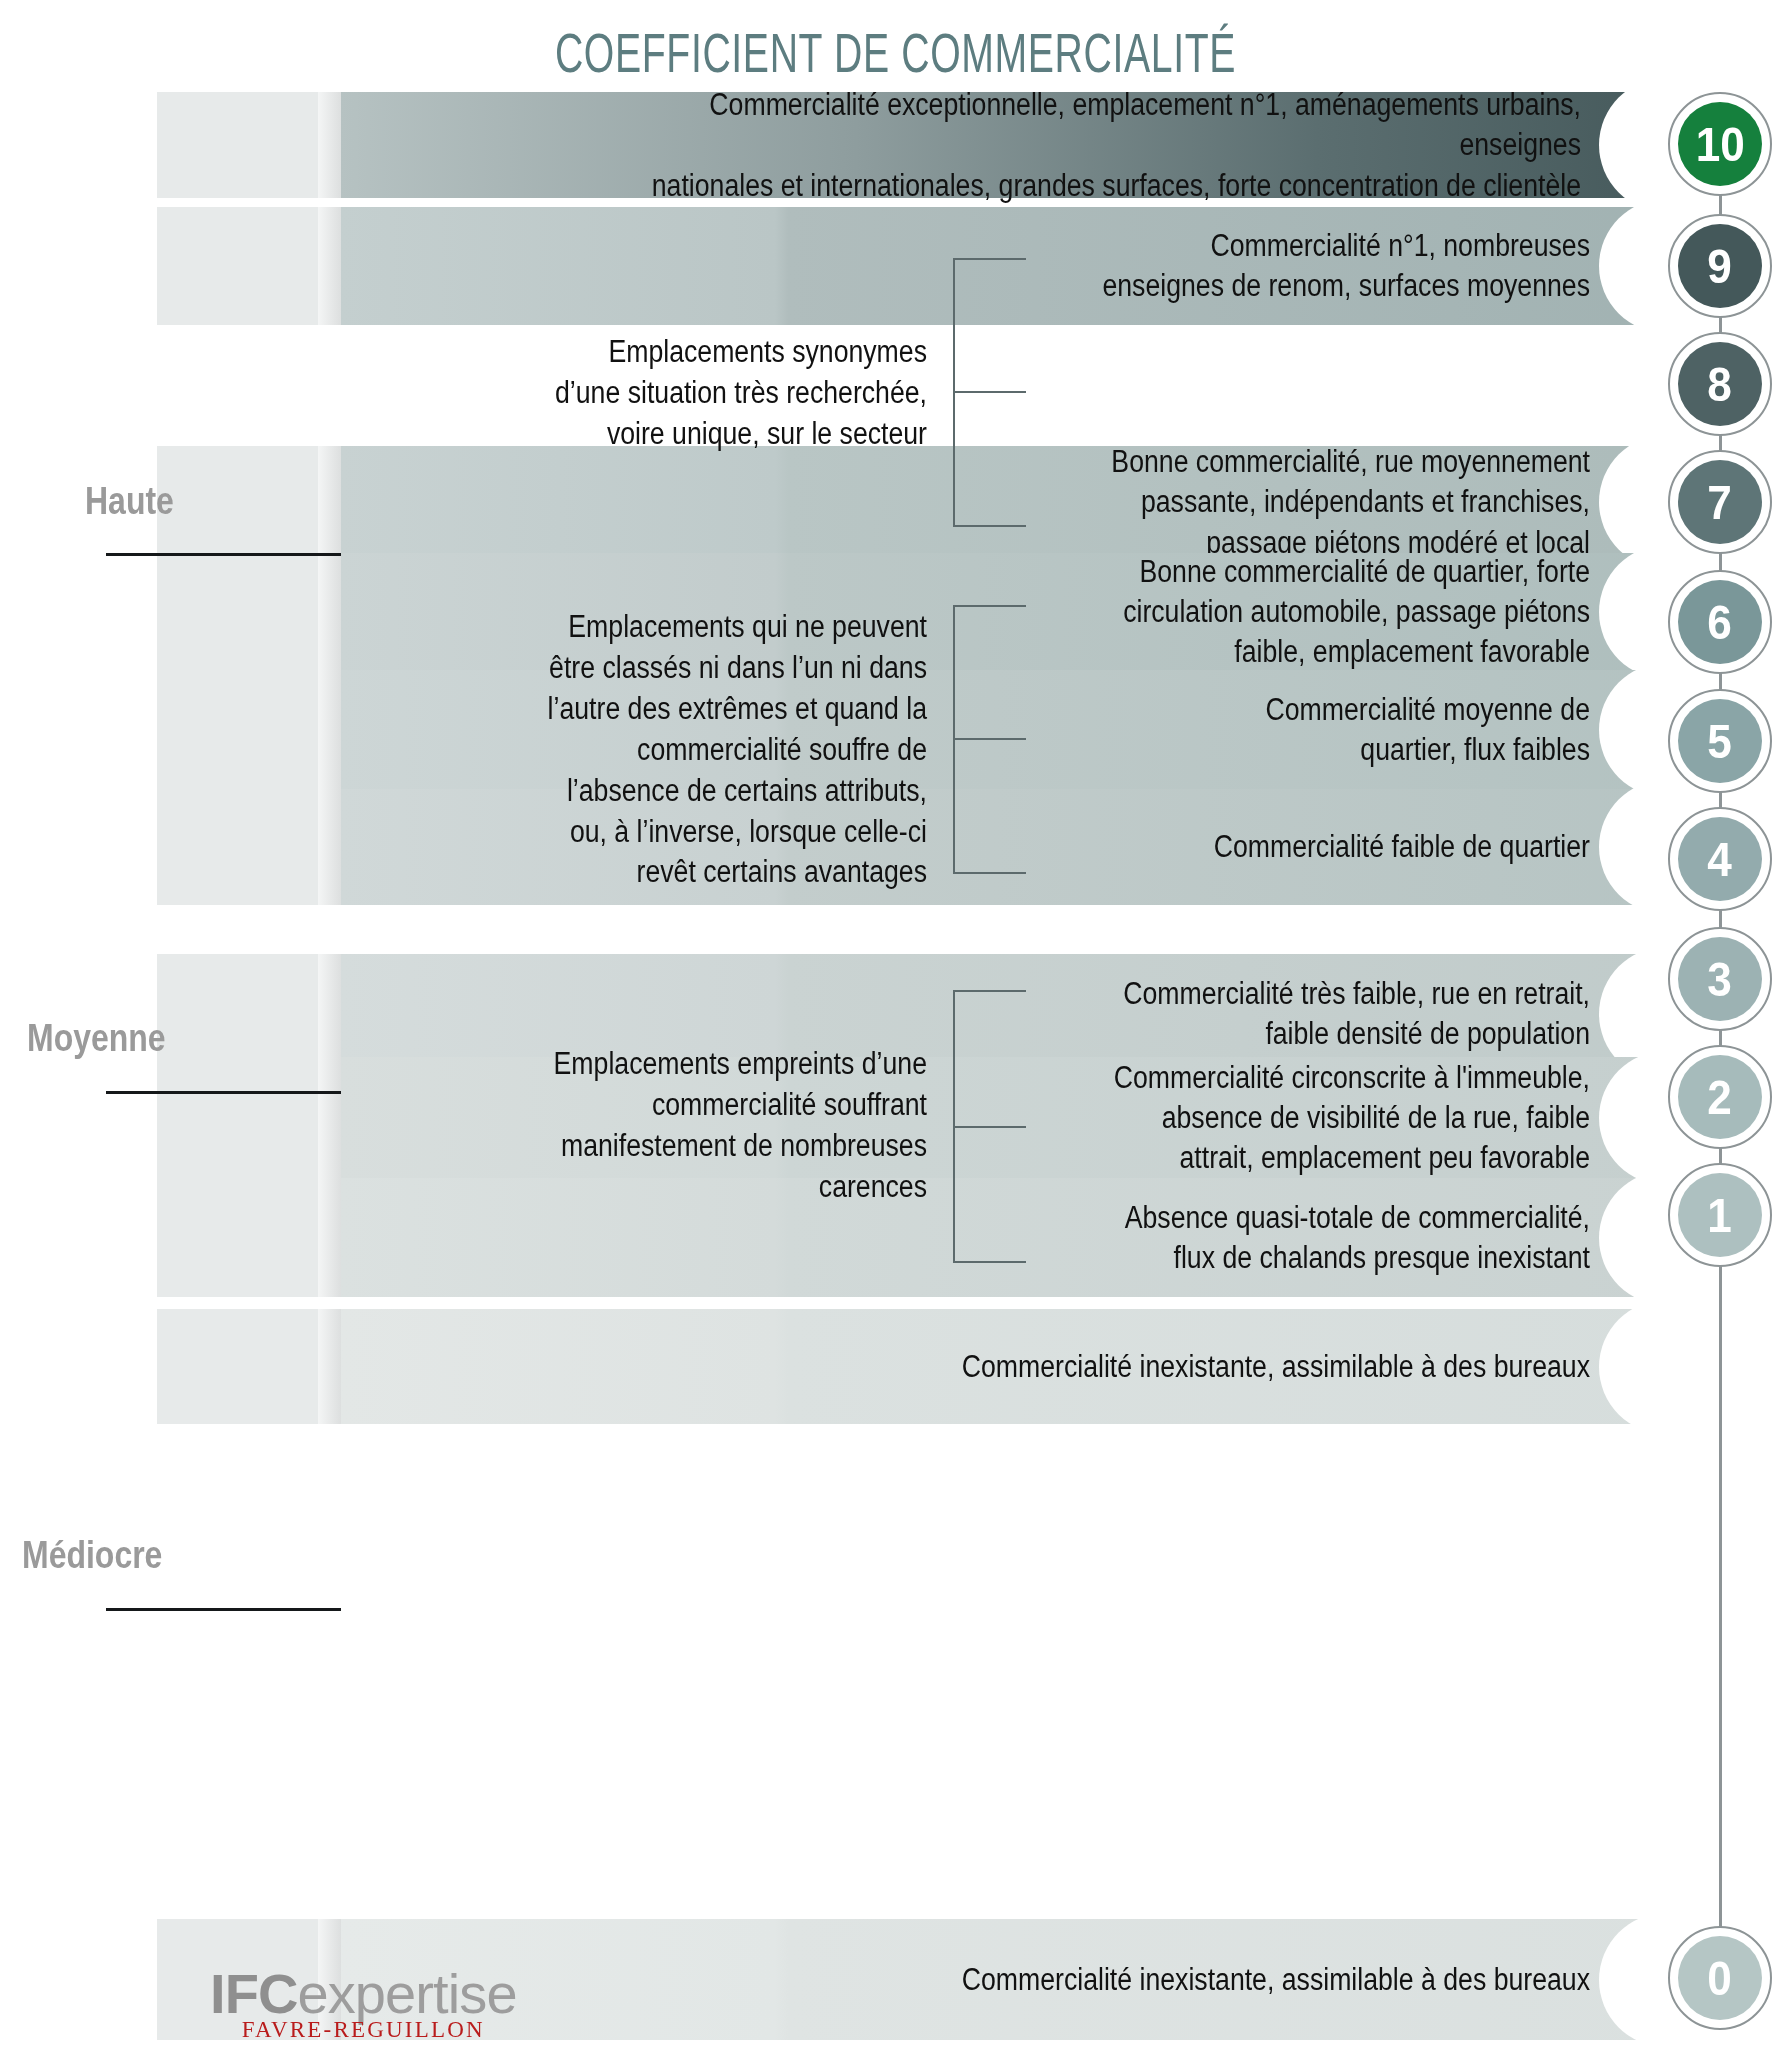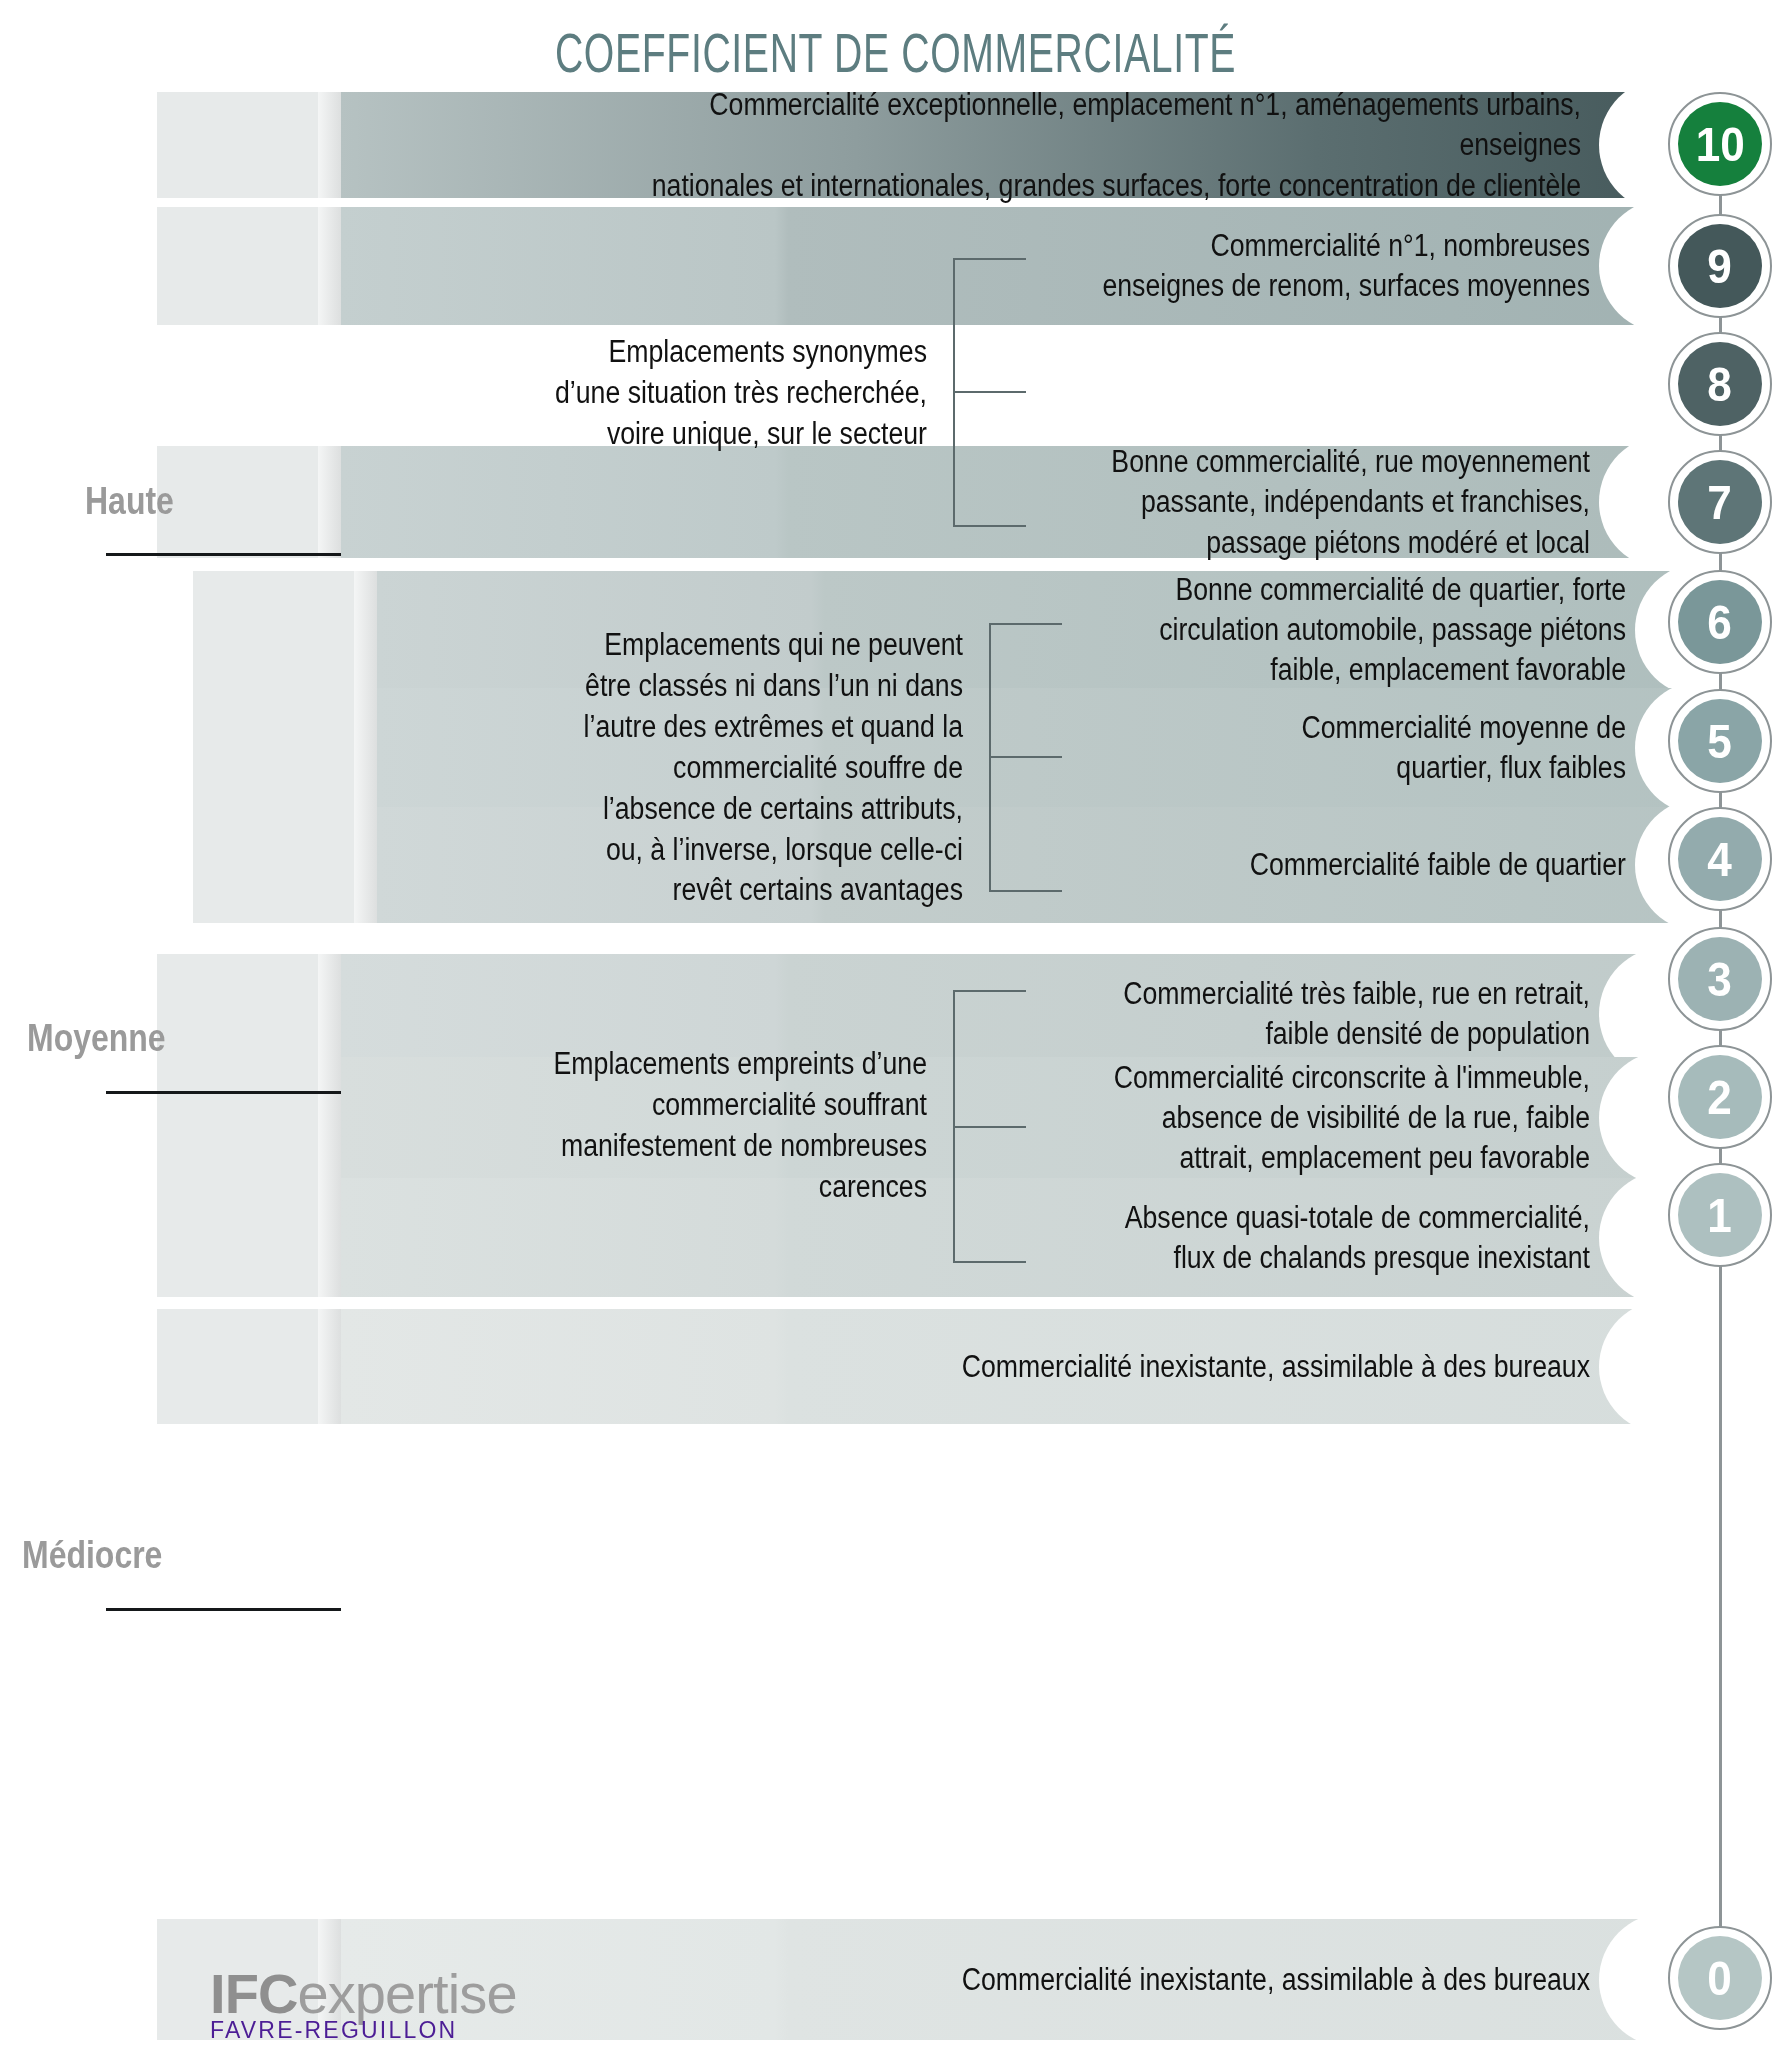--- a/index.html
+++ b/index.html
@@ -118,22 +118,22 @@
     color:#ffffff;font-weight:bold;font-size:49px;line-height:1;
     transform:scaleX(.9);
   }
 
   
   #logo{position:absolute;left:210px;top:1961px;}
   #logo .l1{font-size:56px;color:#9d9d9d;letter-spacing:-0.9px;white-space:nowrap;}
   #logo .l1 b{font-weight:bold;color:#8f8f8f;}
   #logo .l1 span.exp{font-weight:400;}
   #logo .l2{
-    font-size:23px;color:#4c1d95;letter-spacing:2.2px;
-    text-align:left;margin-top:-9px;white-space:nowrap;
+    font-size:23px;color:#b91c1c;letter-spacing:2.2px;
+    text-align:center;margin-top:-9px;white-space:nowrap;font-family:Liberation Serif, serif;
   }
 </style>
 </head>
 <body>
 
 <div id="title">COEFFICIENT DE COMMERCIALITÉ</div>
 
 <div id="chart">
 
   <div class="band" style="top:92px;height:106px;">
@@ -174,21 +174,21 @@
       <div class="tick" style="top:0;"></div>
       <div class="tick" style="top:133px;"></div>
       <div class="tick" style="top:267px;"></div>
     </div>
 
     <div class="gtext" style="left:197px;width:573px;top:125px;">Emplacements synonymes
 d’une situation très recherchée,
 voire unique, sur le secteur</div>
   </div>
 
-  <div class="band" style="top:571px;height:353px;margin-left:36px;">
+  <div class="band" style="top:553px;height:353px;">
 
     <div class="row" style="top:0;height:117px;">
       <div class="pale"></div>
       <div class="seam"></div>
       <div class="mid" style="background:linear-gradient(to right,#cbd4d4 0%,#c2cccc 32%,#bcc8c7 33%,#aebebd 100%);"></div>
       <div class="notch"></div>
       <div class="rtext centerv" style="width: 627px; white-space: pre-line;">Bonne commercialité de quartier, forte
 circulation automobile, passage piétons
 faible, emplacement favorable</div>
     </div>

